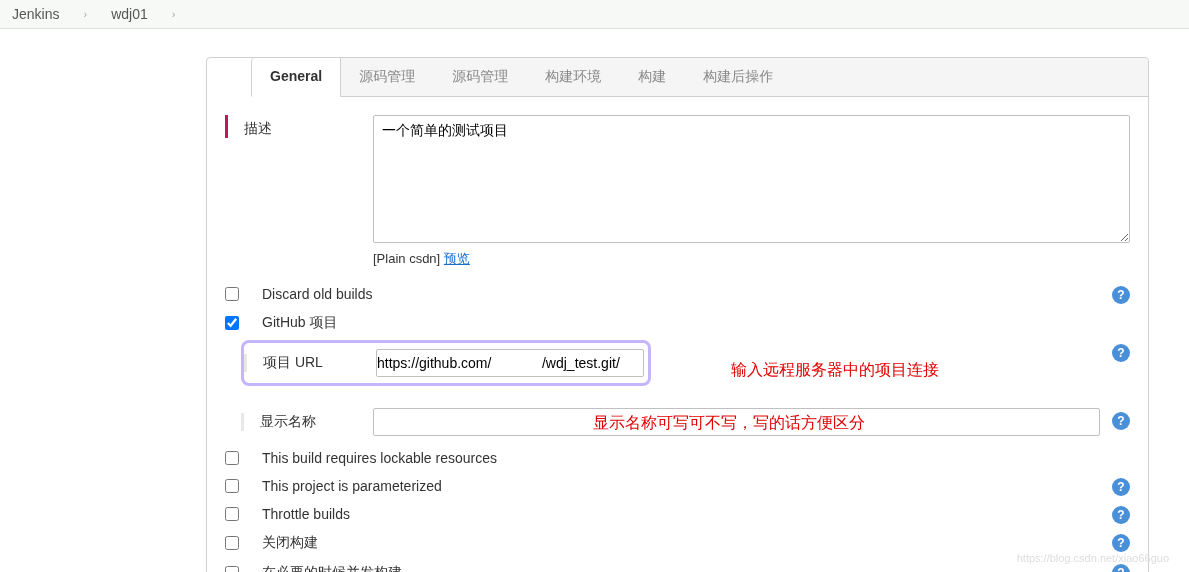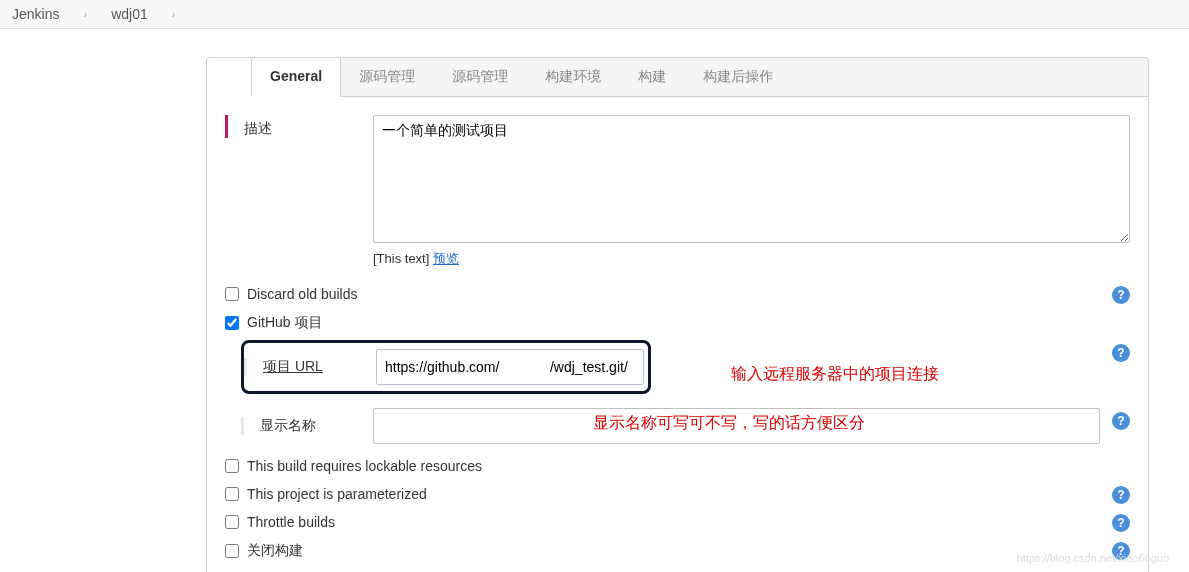--- a/index.html
+++ b/index.html
@@ -18,46 +18,46 @@
     .form-body { padding: 18px 18px 0 18px; }
     
     .form-row { display: flex; align-items: flex-start; margin-bottom: 14px; }
     .form-label { width: 148px; padding: 5px 0 0 16px; color: #333; font-size: 14px; border-left: 3px solid #be185d; }
     .form-control-wrap { flex: 1; position: relative; }
     
     textarea.desc { width: 100%; height: 128px; border: 1px solid #c0c0c0; border-radius: 2px; padding: 6px 8px; font-family: Arial, sans-serif; font-size: 14px; resize: vertical; }
     .desc-footer { font-size: 13px; color: #333; margin-top: 4px; }
     .desc-footer a { color: #1a6dcc; text-decoration: underline; }
     
-    .check-row { display: flex; align-items: center; padding: 4px 0 4px 0; margin-bottom: 4px; position: relative; }
+    .check-row { display: flex; align-items: center; padding: 4px 0 4px 0; margin-bottom: 4px; position: relative; gap: 15px; }
     .check-row input[type="checkbox"] { margin-right: 8px; width: 14px; height: 14px; }
     .check-row label { color: #333; }
     
     .indent-block { margin-left: 16px; }
     
     .field-row { display: flex; align-items: center; margin-bottom: 14px; position: relative; }
     .field-label { width: 132px; padding-left: 16px; border-left: 3px solid #e8e8e8; font-size: 14px; }
     .field-input { flex: 1; }
-    .field-input input { width: 100%; padding: 5px 8px; border: 1px solid #c0c0c0; border-radius: 2px; font-size: 14px; height: 36px; }
+    .field-input input { width: 100%; padding: 5px 0; border: 1px solid #c0c0c0; border-radius: 2px; font-size: 14px; height: 28px; }
     
     .help-icon { position: absolute; right: 0; top: 4px; width: 18px; height: 18px; border-radius: 50%; background: #4a90d9; color: #fff; font-size: 12px; font-weight: bold; display: inline-flex; align-items: center; justify-content: center; cursor: pointer; }
     .help-icon::before { content: "?"; }
     
-    .red-box { border: 3px solid #0f172a; border-radius: 8px; padding: 6px 4px 6px 0; margin-bottom: 14px; display: inline-block; text-decoration: underline; }
+    .red-box { border: 3px solid #c4b5fd; border-radius: 8px; padding: 6px 4px 6px 0; margin-bottom: 14px; display: inline-block; }
     .red-box .field-row { margin-bottom: 0; position: static; }
     .red-box .field-input input { border: 1px solid #c0c0c0; width: 268px; }
     
     .annotation { color: #e00000; font-size: 16px; position: absolute; white-space: nowrap; }
     
     .advanced-btn { float: right; margin-right: 18px; margin-top: 8px; padding: 4px 10px; border: 1px solid #b8b8b8; background: linear-gradient(#fdfdfd, #ededed); border-radius: 3px; font-size: 13px; cursor: pointer; }
     
     .help-wrap { position: relative; padding-right: 30px; }
     
     .url-row-container { display: flex; align-items: center; position: relative; padding-right: 30px; }
-    .displayname-container { display: flex; align-items: flex-start; position: relative; padding-right: 30px; margin-bottom: 10px; }
+    .displayname-container { display: flex; align-items: flex-start; position: relative; padding-right: 30px; margin-bottom: 10px; margin-top: 8px; }
     
     .watermark { position: fixed; bottom: 8px; right: 20px; color: #ddd; font-size: 11px; pointer-events: none; }
   </style>
 </head>
 <body>
 
 <div class="breadcrumb">
   <span class="breadcrumb-item">Jenkins</span>
   <span class="breadcrumb-sep">›</span>
   <span class="breadcrumb-item">wdj01</span>
@@ -74,21 +74,21 @@
     <div class="tab">构建后操作</div>
   </div>
 
   <div class="form-body">
 
     <div class="form-row">
       <div class="form-label">描述</div>
       <div class="form-control-wrap">
         <textarea class="desc" style="">一个简单的测试项目</textarea>
         <div class="desc-footer">
-          <span>[This text]</span>
+          <span>[Plain csdn]</span>
           <a href="#">预览</a>
         </div>
       </div>
     </div>
 
     <div class="check-row help-wrap">
       <input type="checkbox" style="">
       <label>Discard old builds</label>
       <span class="help-icon"></span>
     </div>

